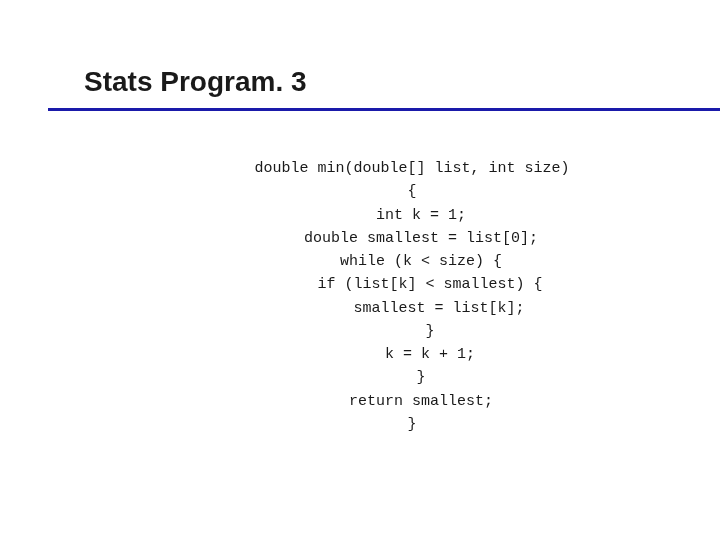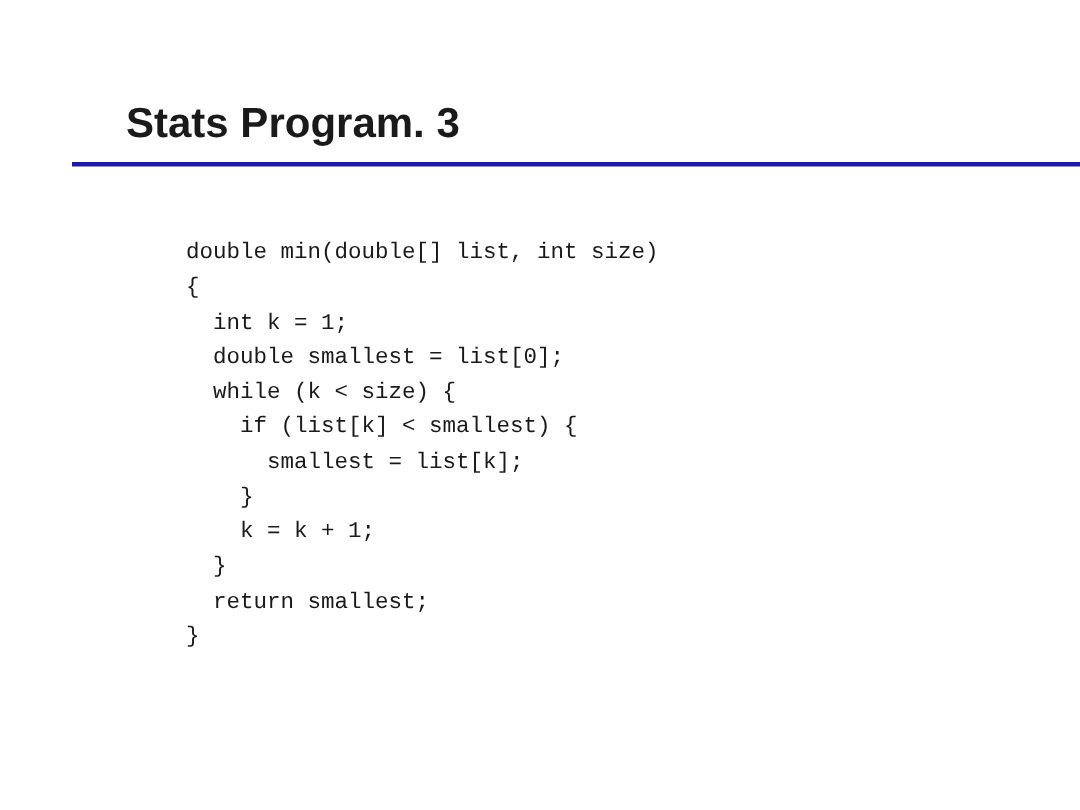--- a/index.html
+++ b/index.html
@@ -38,20 +38,21 @@
     .content-area {
       padding: 30px 20px 20px 60px;
     }
 
     .code-block {
       font-family: 'Courier New', Courier, monospace;
       font-size: 15px;
       line-height: 1.55;
       color: #1a1a1a;
       white-space: pre;
+      text-align: center;
     }
 
     .bottom-bar {
       position: absolute;
       bottom: 0;
       left: 0;
       width: 100%;
       height: 6px;
       background: #1a1aaa;
     }

